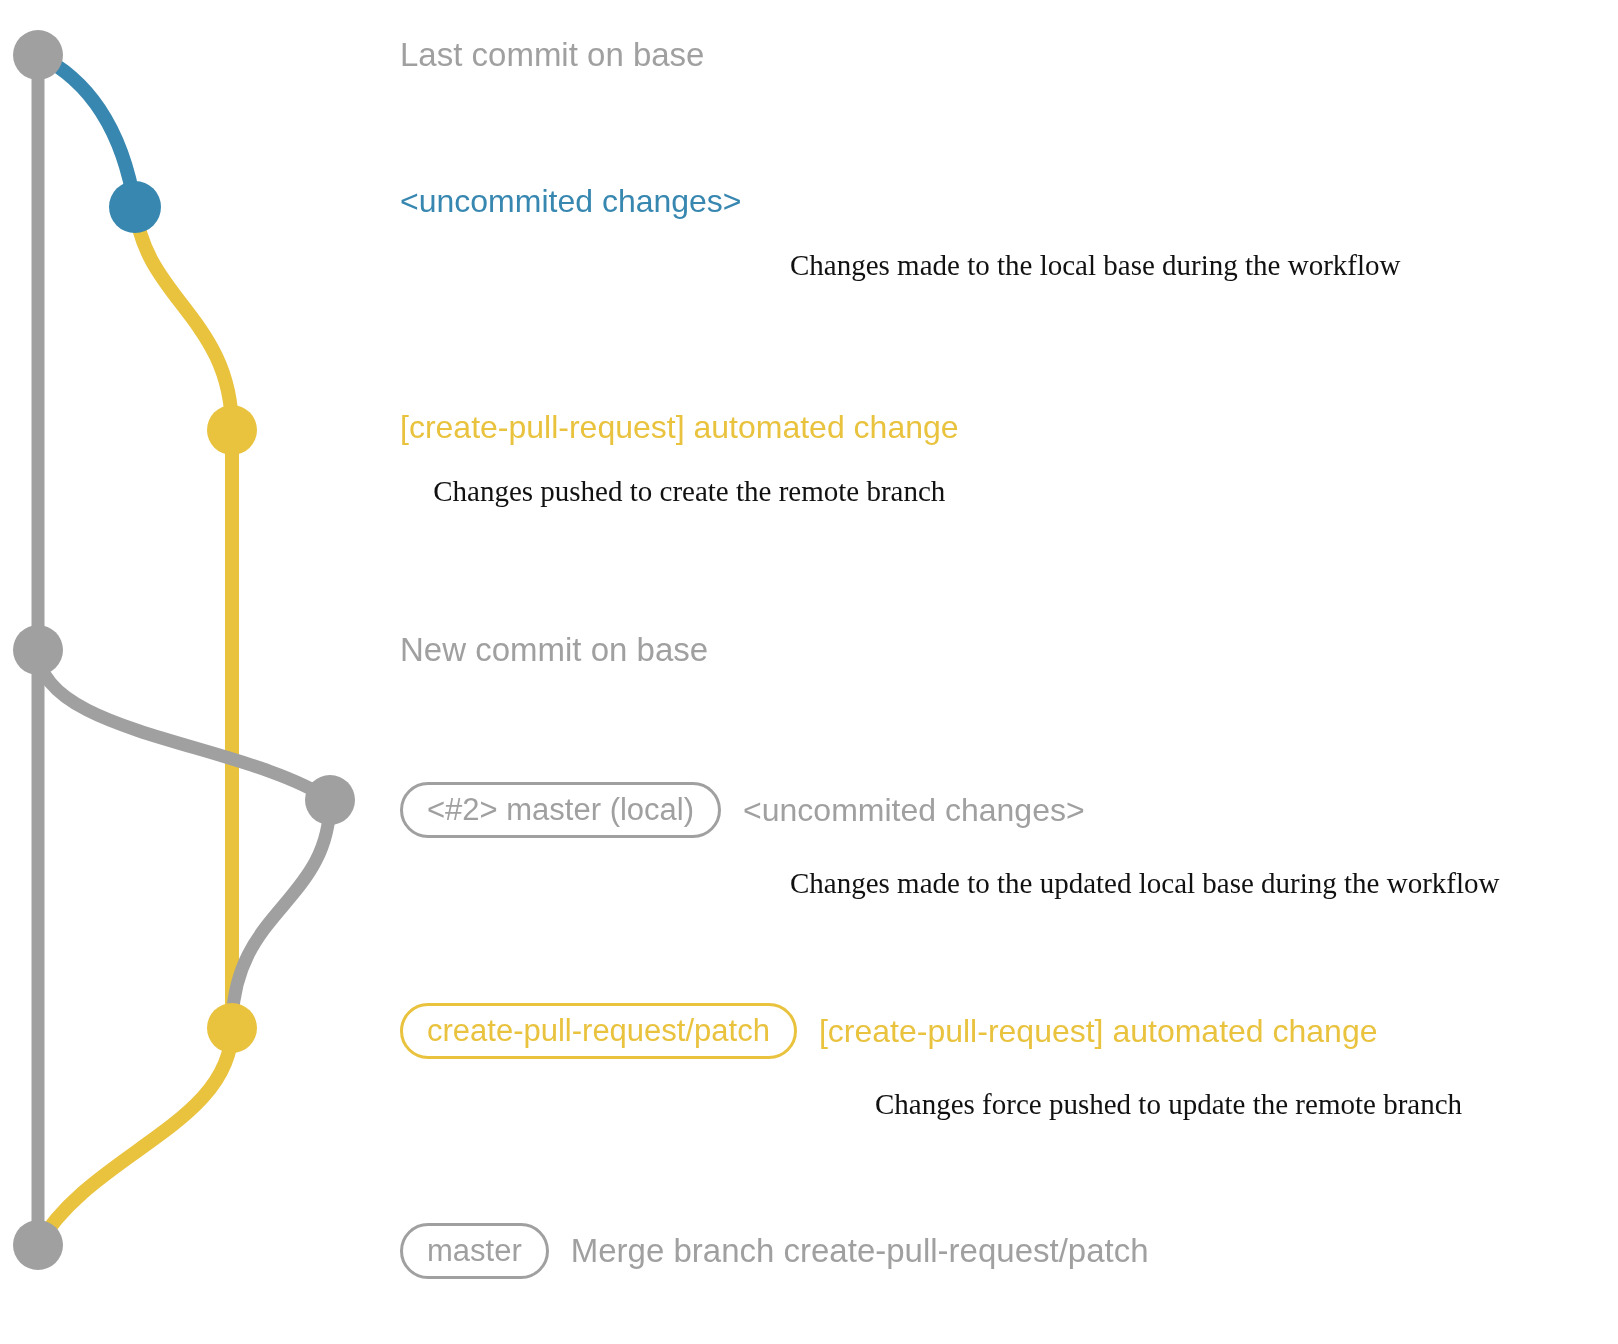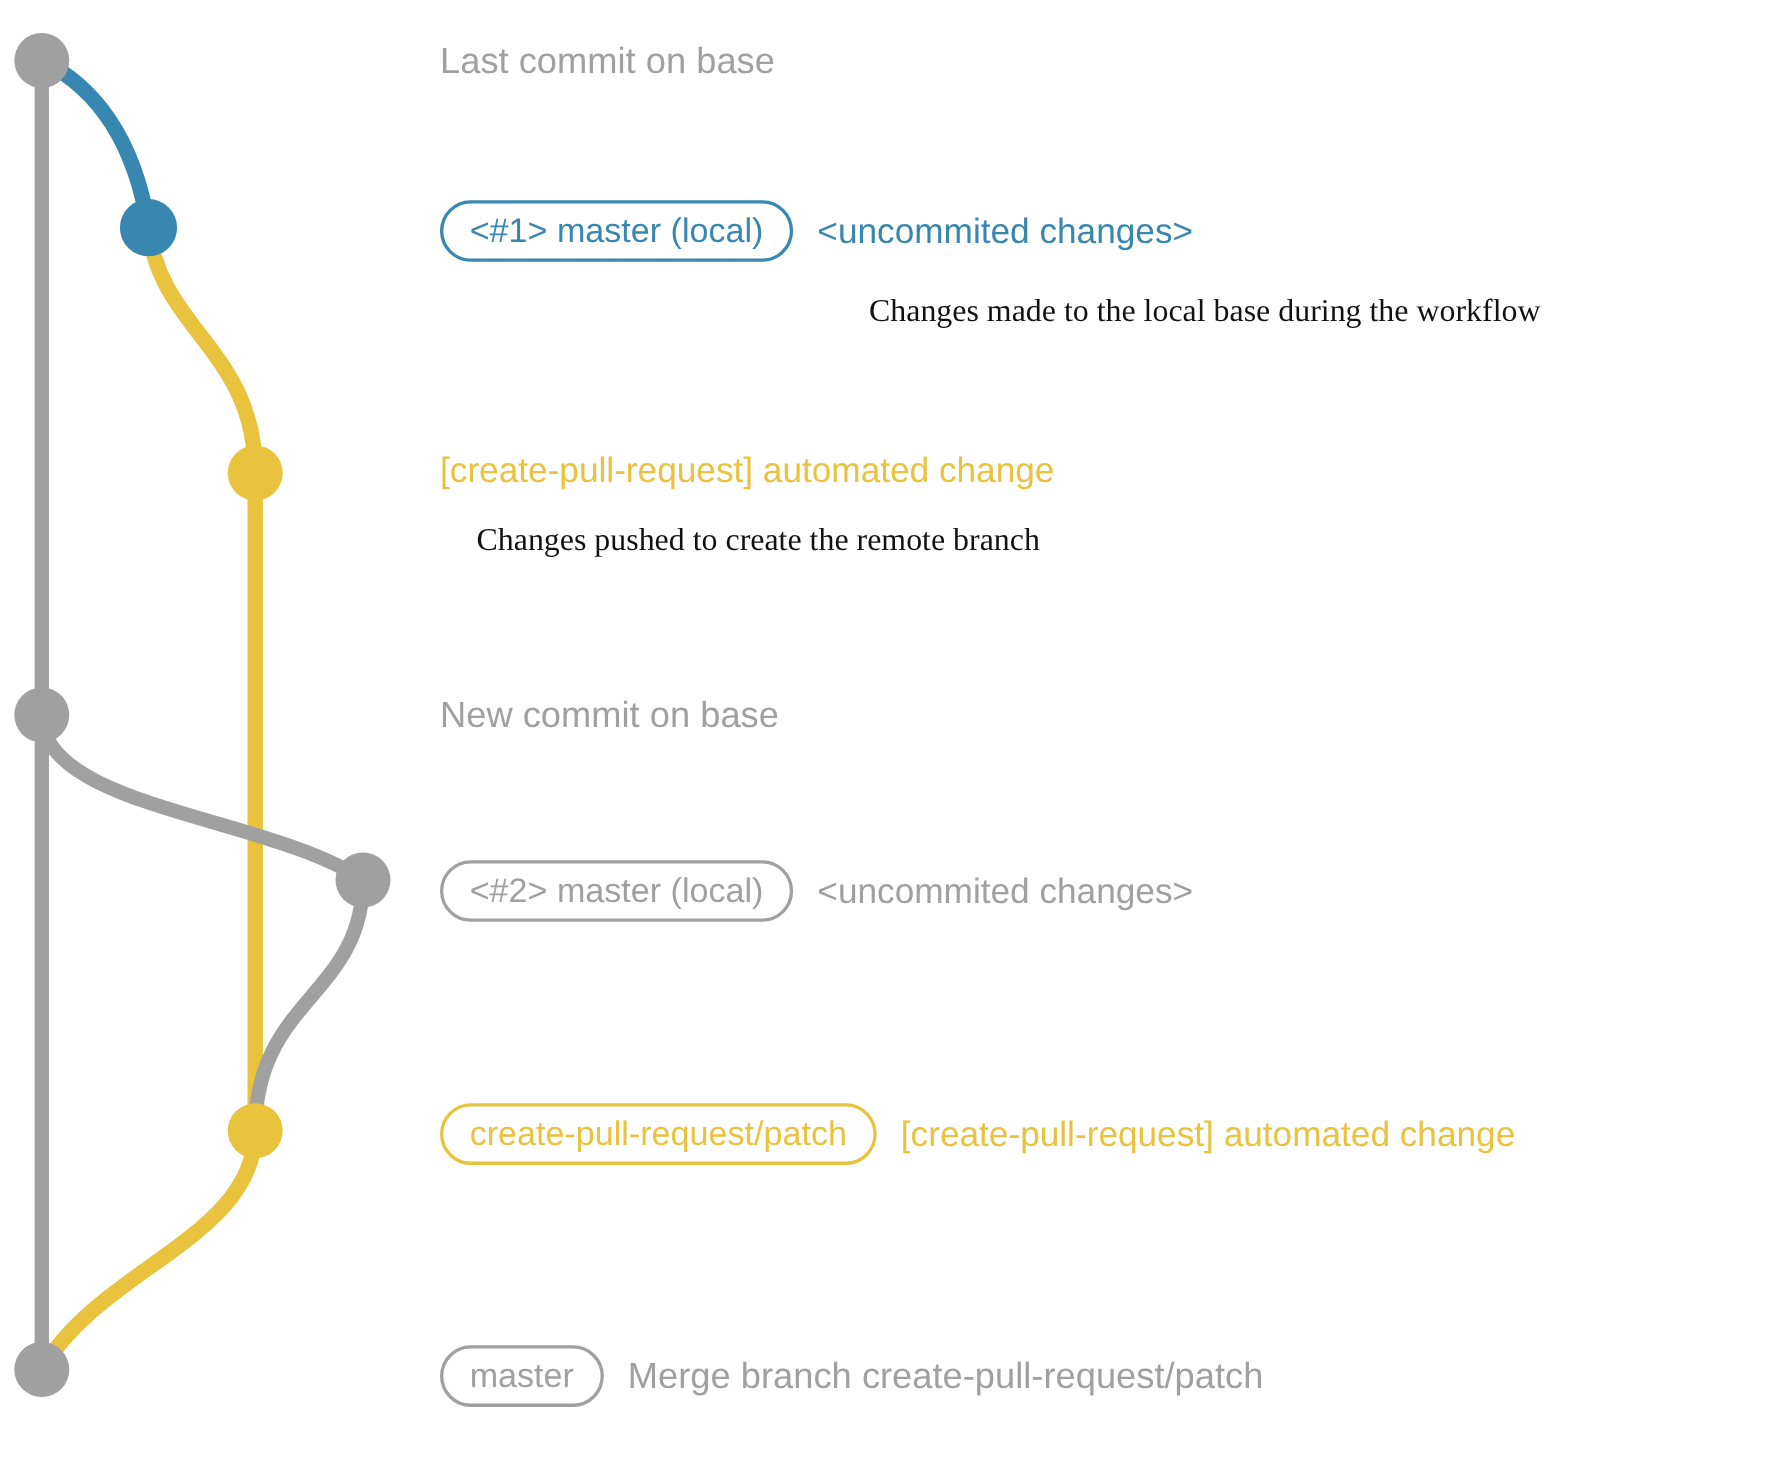--- a/index.html
+++ b/index.html
@@ -65,47 +65,48 @@
     <circle class="f-yellow" cx="232" cy="1028" r="25"></circle>
     <circle class="f-gray" cx="38" cy="1245" r="25"></circle>
   </svg>
 
   <div class="ann" style="top:35px; left:400px;">
     <span class="plain c-gray">Last commit on base</span>
   </div>
 
   <div class="ann" style="top:182px; left:400px;">
     <div class="row">
-      <span class="badge c-blue">&lt;#1&gt; master (local)</span>
       <span class="title c-blue">&lt;uncommited changes&gt;</span>
     </div>
     <div class="note" style="margin-left:390px;">Changes made to the local base during the workflow</div>
   </div>
 
   <div class="ann" style="top:408px; left:400px;">
     <div class="title c-yellow">[create-pull-request] automated change</div>
     <div class="note" style="margin-left:20px;text-align:center;">Changes pushed to create the remote branch</div>
   </div>
 
   <div class="ann" style="top:630px; left:400px;">
     <span class="plain c-gray">New commit on base</span>
   </div>
 
   <div class="ann" style="top:782px; left:400px;">
     <div class="row">
       <span class="badge c-gray">&lt;#2&gt; master (local)</span>
       <span class="title c-gray">&lt;uncommited changes&gt;</span>
     </div>
+    <div class="note" style="margin-left:390px;">Changes made to the updated local base during the workflow</div>
   </div>
 
   <div class="ann" style="top:1003px; left:400px;">
     <div class="row">
       <span class="badge c-yellow">create-pull-request/patch</span>
       <span class="title c-yellow">[create-pull-request] automated change</span>
     </div>
+    <div class="note" style="margin-left:475px;">Changes force pushed to update the remote branch</div>
   </div>
 
   <div class="ann" style="top:1223px; left:400px;">
     <div class="row">
       <span class="badge c-gray">master</span>
       <span class="plain c-gray">Merge branch create-pull-request/patch</span>
     </div>
   </div>
 
 </div>

